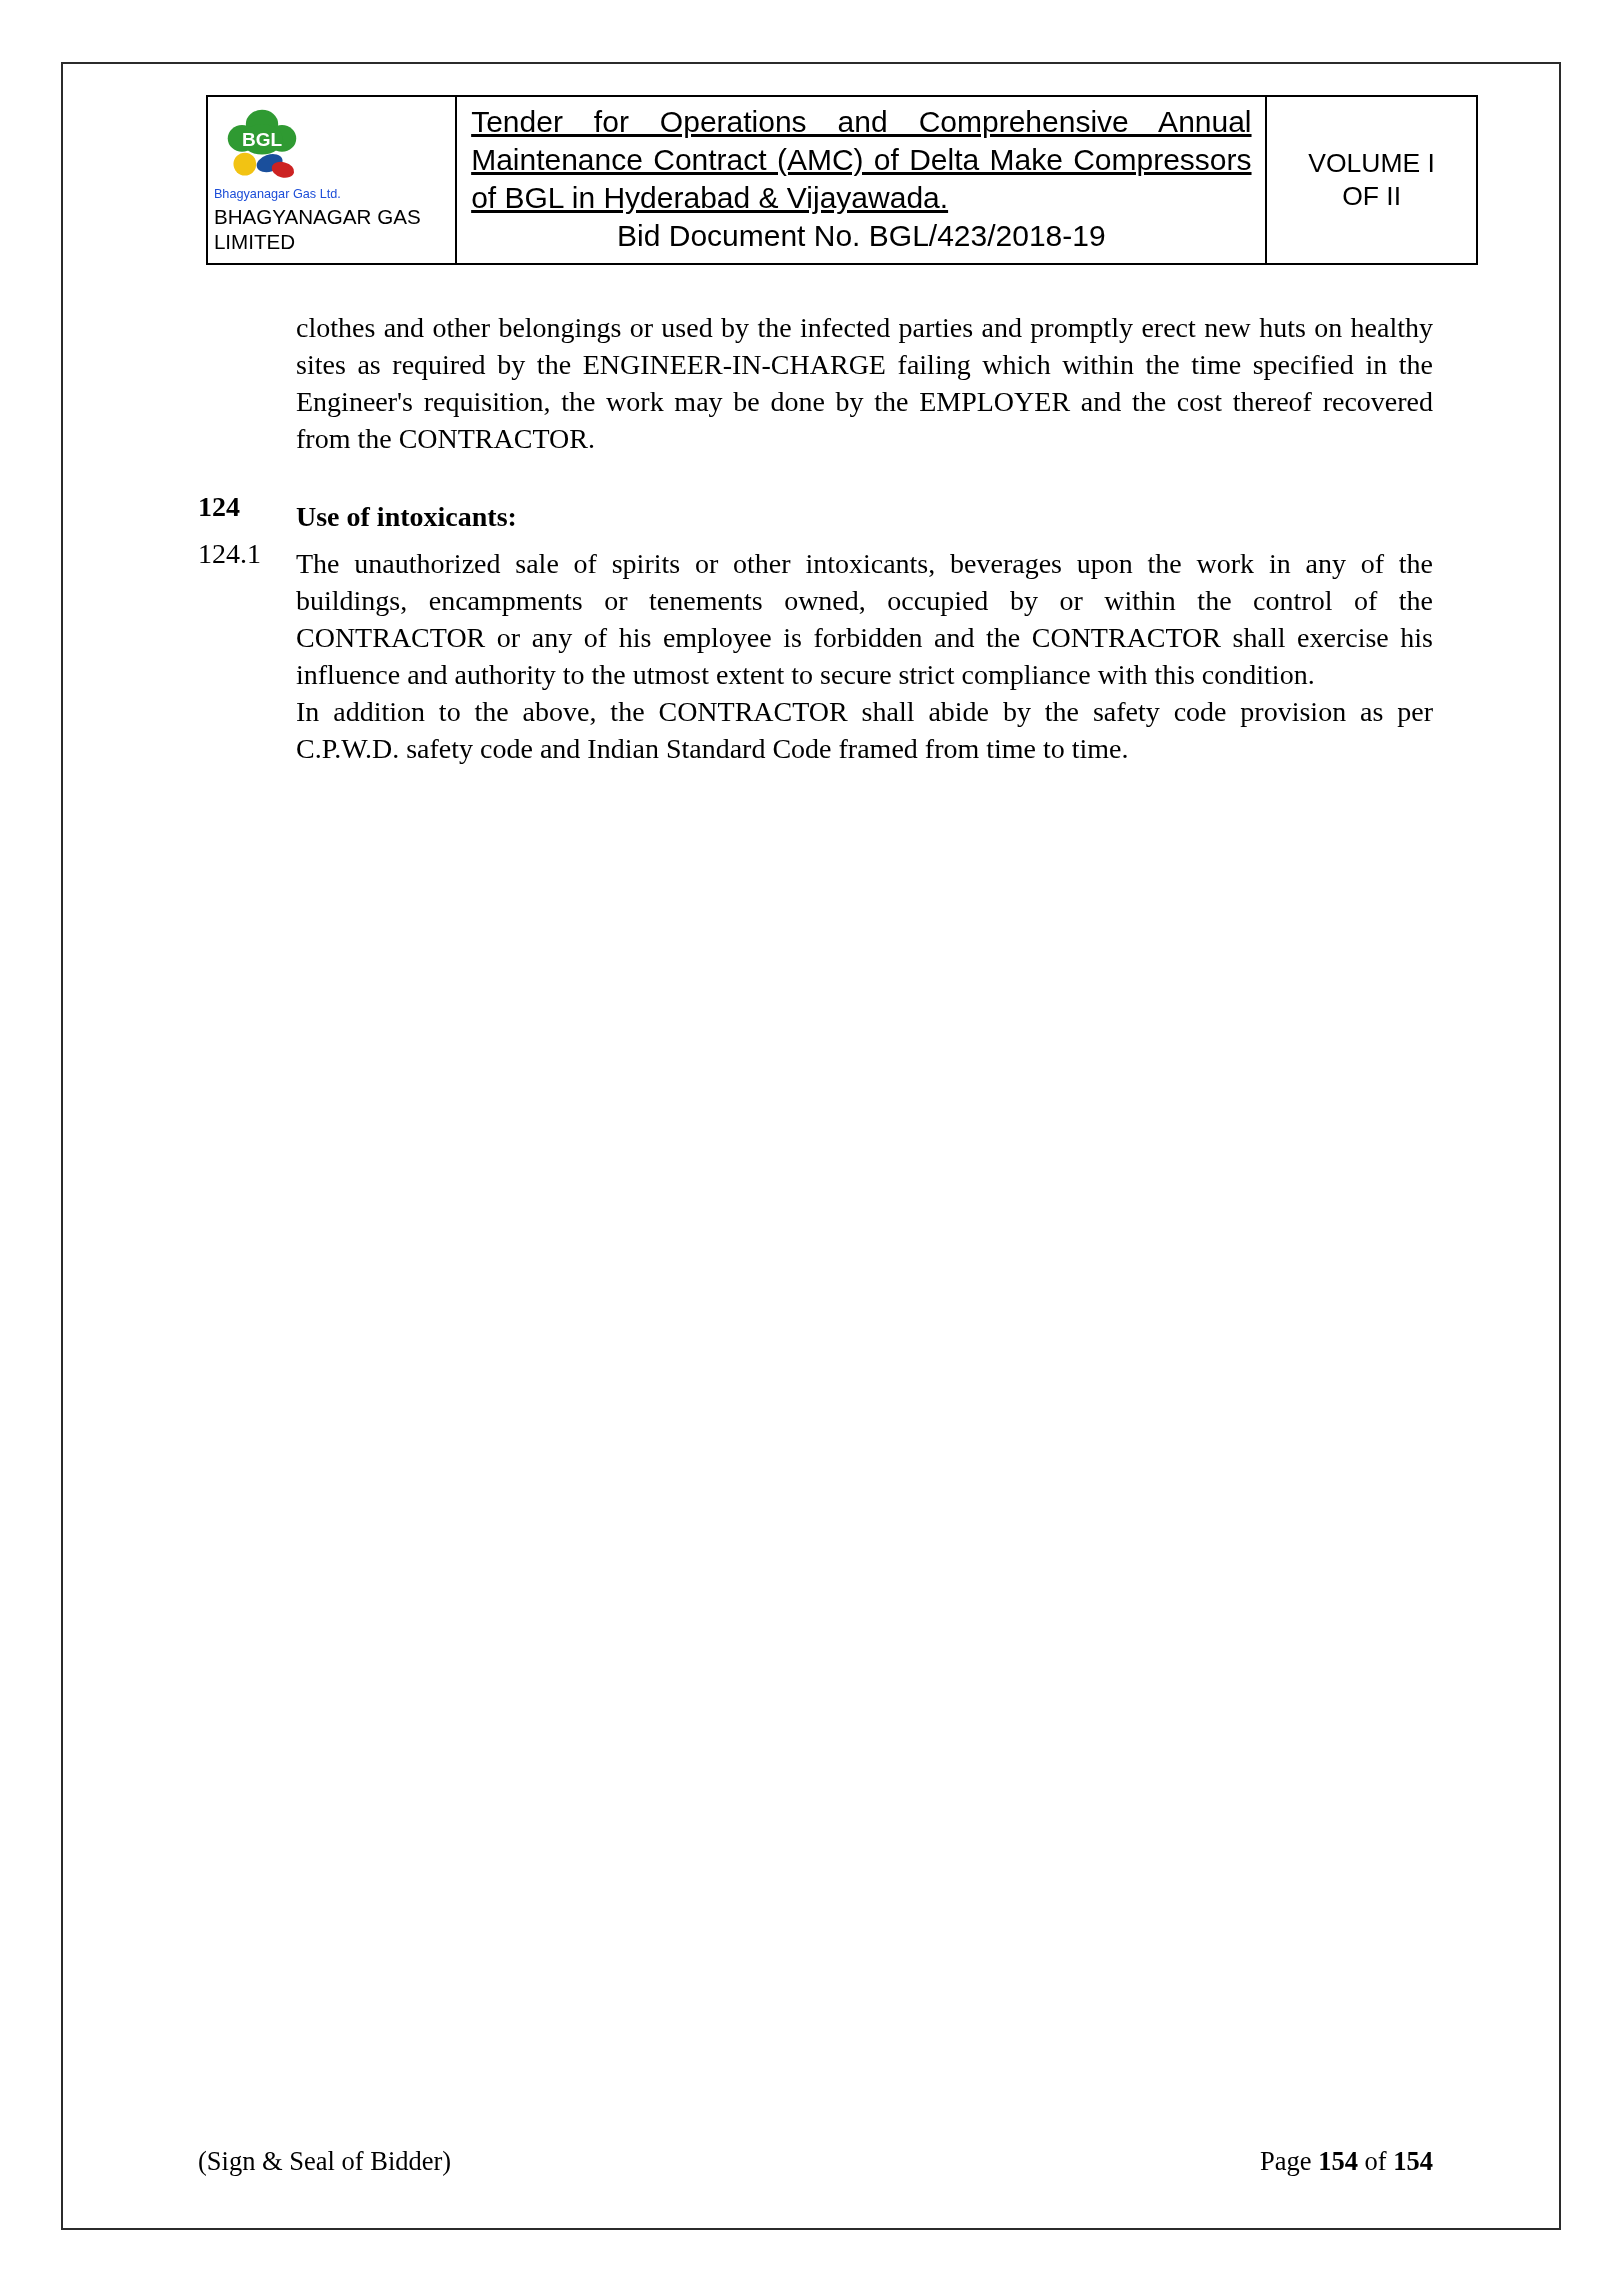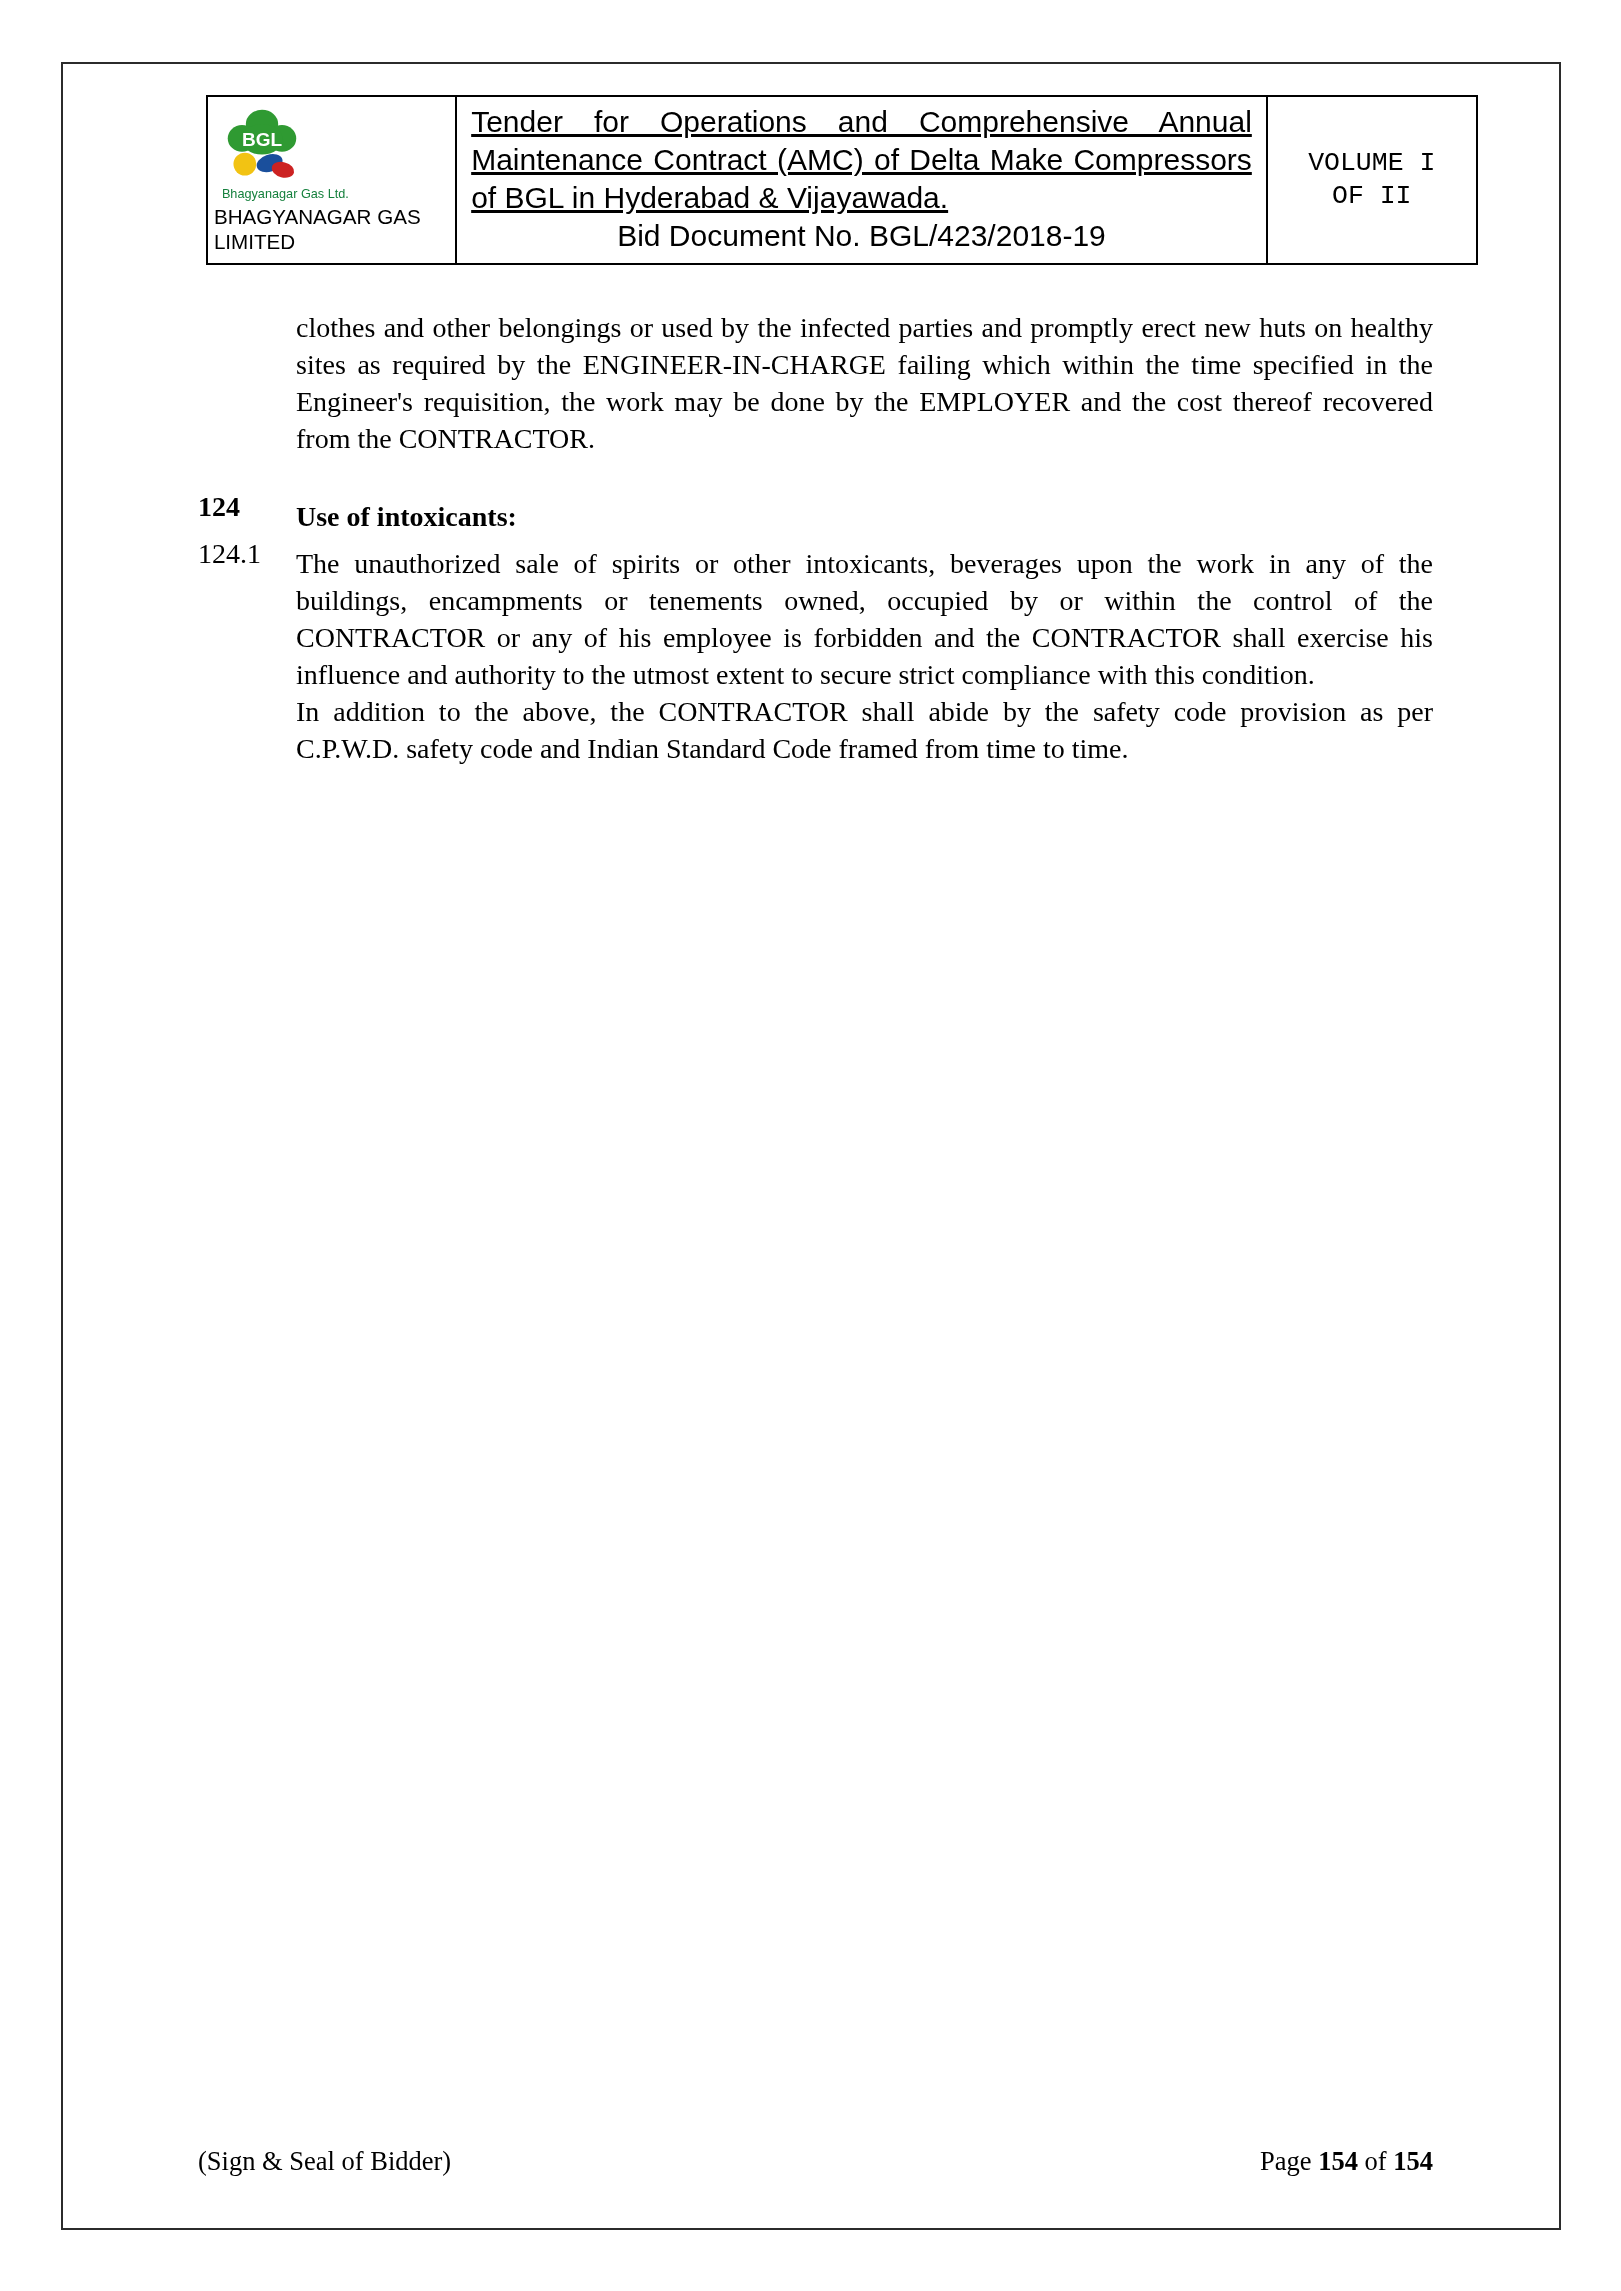--- a/index.html
+++ b/index.html
@@ -26,28 +26,27 @@
     border-collapse: collapse;
     font-family: "Liberation Sans", sans-serif;
   }
   .header-table td {
     border: 2px solid #000;
     vertical-align: middle;
     background: #fff;
   }
   .logo-cell { width: 251px; text-align: left; padding: 5.9px 5.9px 3.9px 5.9px; }
   .title-cell { width: 821px; padding: 5.9px 13.7px 7.8px 13.7px; }
-  .volume-cell { width: 212px; text-align: center; padding: 17px; font-family: Liberation Mono, monospace; }
+  .volume-cell { width: 212px; text-align: center; padding: 17px; }
   .logo-wrap { display: inline-block; }
   .logo-tagline {
-    color: #15803d;
+    color: #1d4ed8;
     font-size: 12.7px;
     line-height: 14.7px;
     margin-top: -2px;
-    margin-left: 8px;
   }
   .company-name {
     font-size: 20.6px;
     line-height: 24.5px;
     margin-top: 2.9px;
     letter-spacing: 0px;
   }
   .title-main {
     font-size: 30px;
     line-height: 38px;

